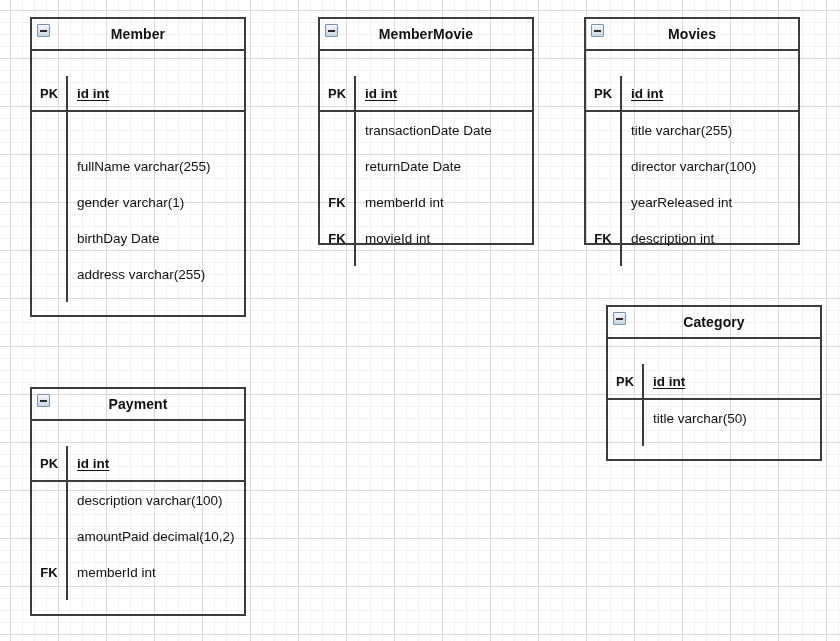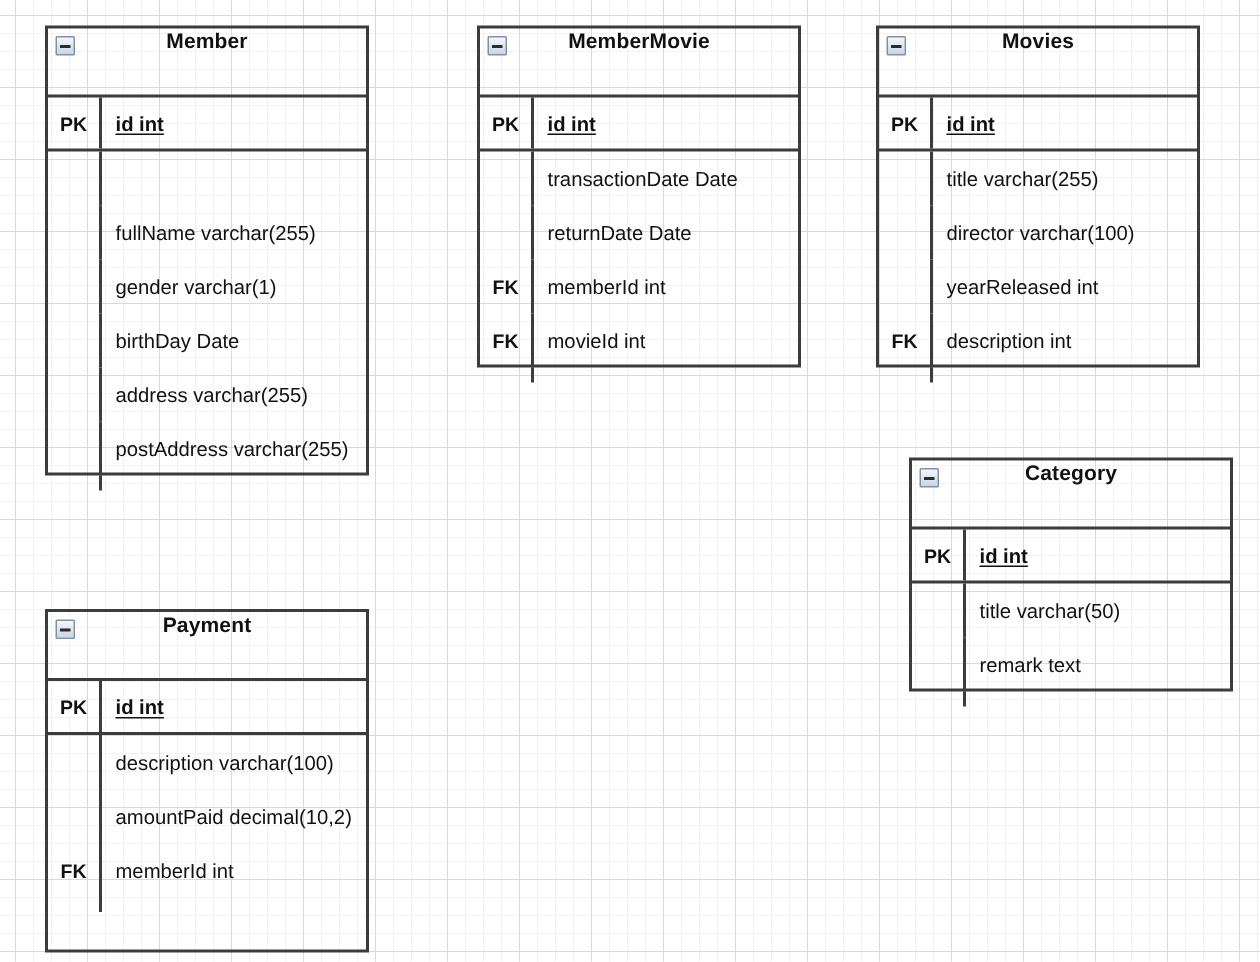--- a/index.html
+++ b/index.html
@@ -38,24 +38,24 @@
   .entity {
     position: absolute;
     box-sizing: border-box;
     border: 2px solid #3c3c3c;
     background: transparent;
   }
 
   .entity-title {
     position: relative;
     box-sizing: border-box;
-    height: 46px;
+    height: 32px;
     border-bottom: 2px solid #3c3c3c;
     display: flex;
-    align-items: flex-start;
+    align-items: center;
     justify-content: center;
     font-weight: bold;
     font-size: 14px;
     letter-spacing: 0.1px;
     color: #111111;
     background: transparent;
   }
 
   
   .collapse-btn {
@@ -77,20 +77,21 @@
     left: 2px;
     right: 2px;
     top: 5px;
     height: 2px;
     background: #2b2b2b;
   }
 
   
   .rows {
     position: relative;
+    margin-top: 25px;
   }
   .row {
     display: flex;
     box-sizing: border-box;
     align-items: center;
     height: 36px;
   }
   .row.pk-row {
     border-bottom: 2px solid #3c3c3c;
   }
@@ -162,24 +163,20 @@
           <div class="attr-cell">gender varchar(1)</div>
         </div>
         <div class="row">
           <div class="key-cell"></div>
           <div class="attr-cell">birthDay Date</div>
         </div>
         <div class="row">
           <div class="key-cell"></div>
           <div class="attr-cell">address varchar(255)</div>
         </div>
-        <div class="row">
-          <div class="key-cell"></div>
-          <div class="attr-cell">postAddress varchar(255)</div>
-        </div>
         <div class="rows-pad">
           <div class="key-cell"></div>
           <div class="attr-cell"></div>
         </div>
       </div>
     </div>
     <div class="entity" style="left: 318px; top: 17px; width: 216px; height: 228px;">
       <div class="entity-title">
         <span class="collapse-btn"></span>
         <span>MemberMovie</span>
@@ -250,31 +247,27 @@
       </div>
       <div class="rows">
         <div class="row pk-row">
           <div class="key-cell">PK</div>
           <div class="attr-cell">id int</div>
         </div>
         <div class="row">
           <div class="key-cell"></div>
           <div class="attr-cell">title varchar(50)</div>
         </div>
-        <div class="row">
-          <div class="key-cell"></div>
-          <div class="attr-cell">remark text</div>
-        </div>
-        <div class="rows-pad">
-          <div class="key-cell"></div>
-          <div class="attr-cell"></div>
-        </div>
-      </div>
-    </div>
-    <div class="entity" style="left: 30px; top: 406px; width: 216px; height: 229px;">
+        <div class="rows-pad">
+          <div class="key-cell"></div>
+          <div class="attr-cell"></div>
+        </div>
+      </div>
+    </div>
+    <div class="entity" style="left: 30px; top: 387px; width: 216px; height: 229px;">
       <div class="entity-title">
         <span class="collapse-btn"></span>
         <span>Payment</span>
       </div>
       <div class="rows">
         <div class="row pk-row">
           <div class="key-cell">PK</div>
           <div class="attr-cell">id int</div>
         </div>
         <div class="row">

